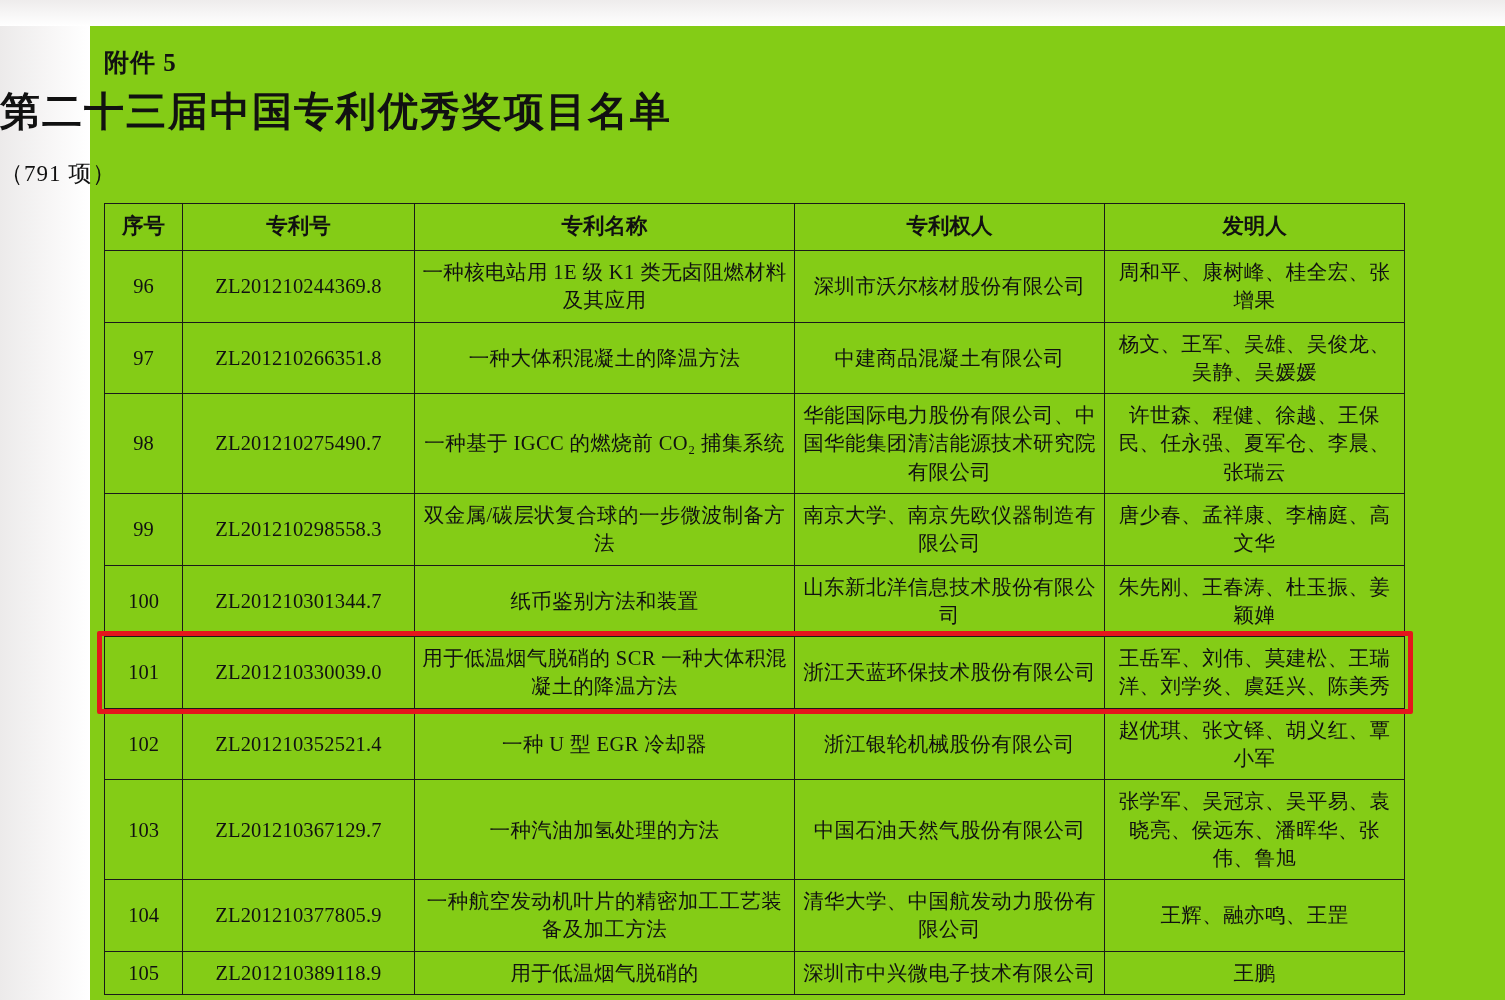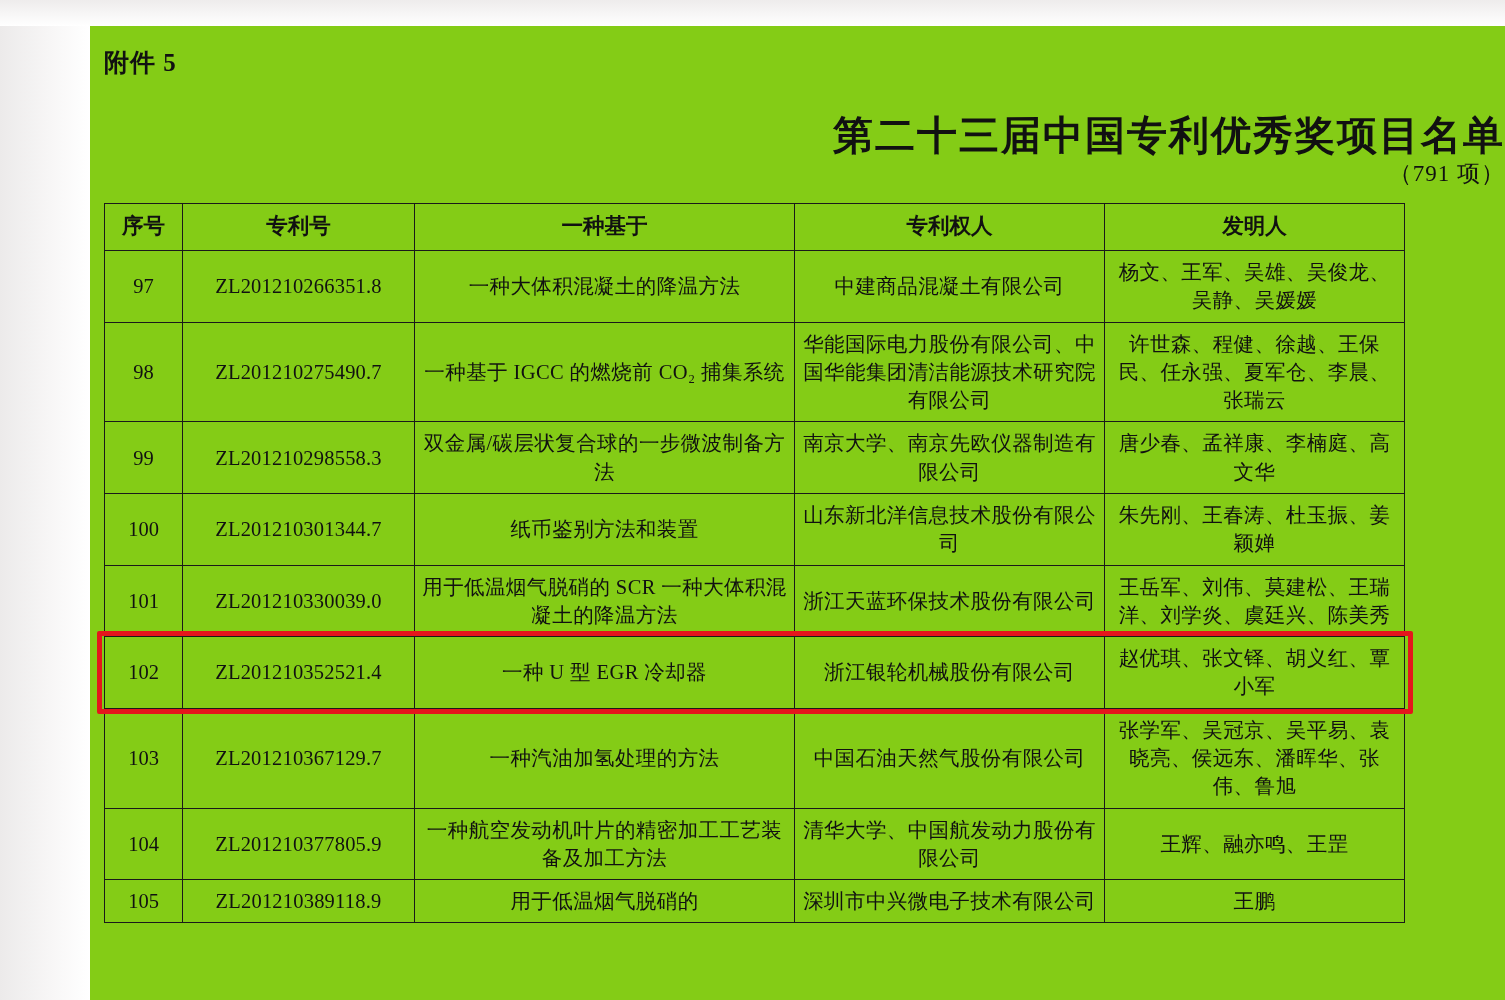--- a/index.html
+++ b/index.html
@@ -37,31 +37,31 @@
     position: absolute;
     left: 104px;
     top: 46px;
     font-size: 25px;
     font-weight: 700;
     letter-spacing: 1px;
   }
   .doc-title {
     position: absolute;
     left: 0; right: 0;
-    top: 108px;
-    text-align: right;
+    top: 84px;
+    text-align: left;
     font-size: 40px;
     font-weight: 700;
     letter-spacing: 2px;
   }
   .doc-subtitle {
     position: absolute;
     left: 0; right: 0;
     top: 158px;
-    text-align: right;
+    text-align: left;
     font-size: 23px;
     letter-spacing: 1px;
   }
   .table-wrap {
     position: absolute;
     left: 104px;
     top: 203px;
     width: 1300px;
   }
   table.patent-table {
@@ -127,26 +127,33 @@
         <col class="c-no">
         <col class="c-id">
         <col class="c-name">
         <col class="c-owner">
         <col class="c-inv">
       </colgroup>
       <thead>
         <tr>
           <th>序号</th>
           <th>专利号</th>
-          <th>一种基于</th>
+          <th>专利名称</th>
           <th>专利权人</th>
           <th>发明人</th>
         </tr>
       </thead>
       <tbody>
+        <tr>
+          <td class="cell-no">96</td>
+          <td class="cell-id">ZL201210244369.8</td>
+          <td class="cell-name">一种核电站用 1E 级 K1 类无卤阻燃材料及其应用</td>
+          <td class="cell-owner">深圳市沃尔核材股份有限公司</td>
+          <td class="cell-inv">周和平、康树峰、桂全宏、张增果</td>
+        </tr>
         <tr>
           <td class="cell-no">97</td>
           <td class="cell-id">ZL201210266351.8</td>
           <td class="cell-name">一种大体积混凝土的降温方法</td>
           <td class="cell-owner">中建商品混凝土有限公司</td>
           <td class="cell-inv">杨文、王军、吴雄、吴俊龙、吴静、吴媛媛</td>
         </tr>
         <tr>
           <td class="cell-no">98</td>
           <td class="cell-id">ZL201210275490.7</td>

